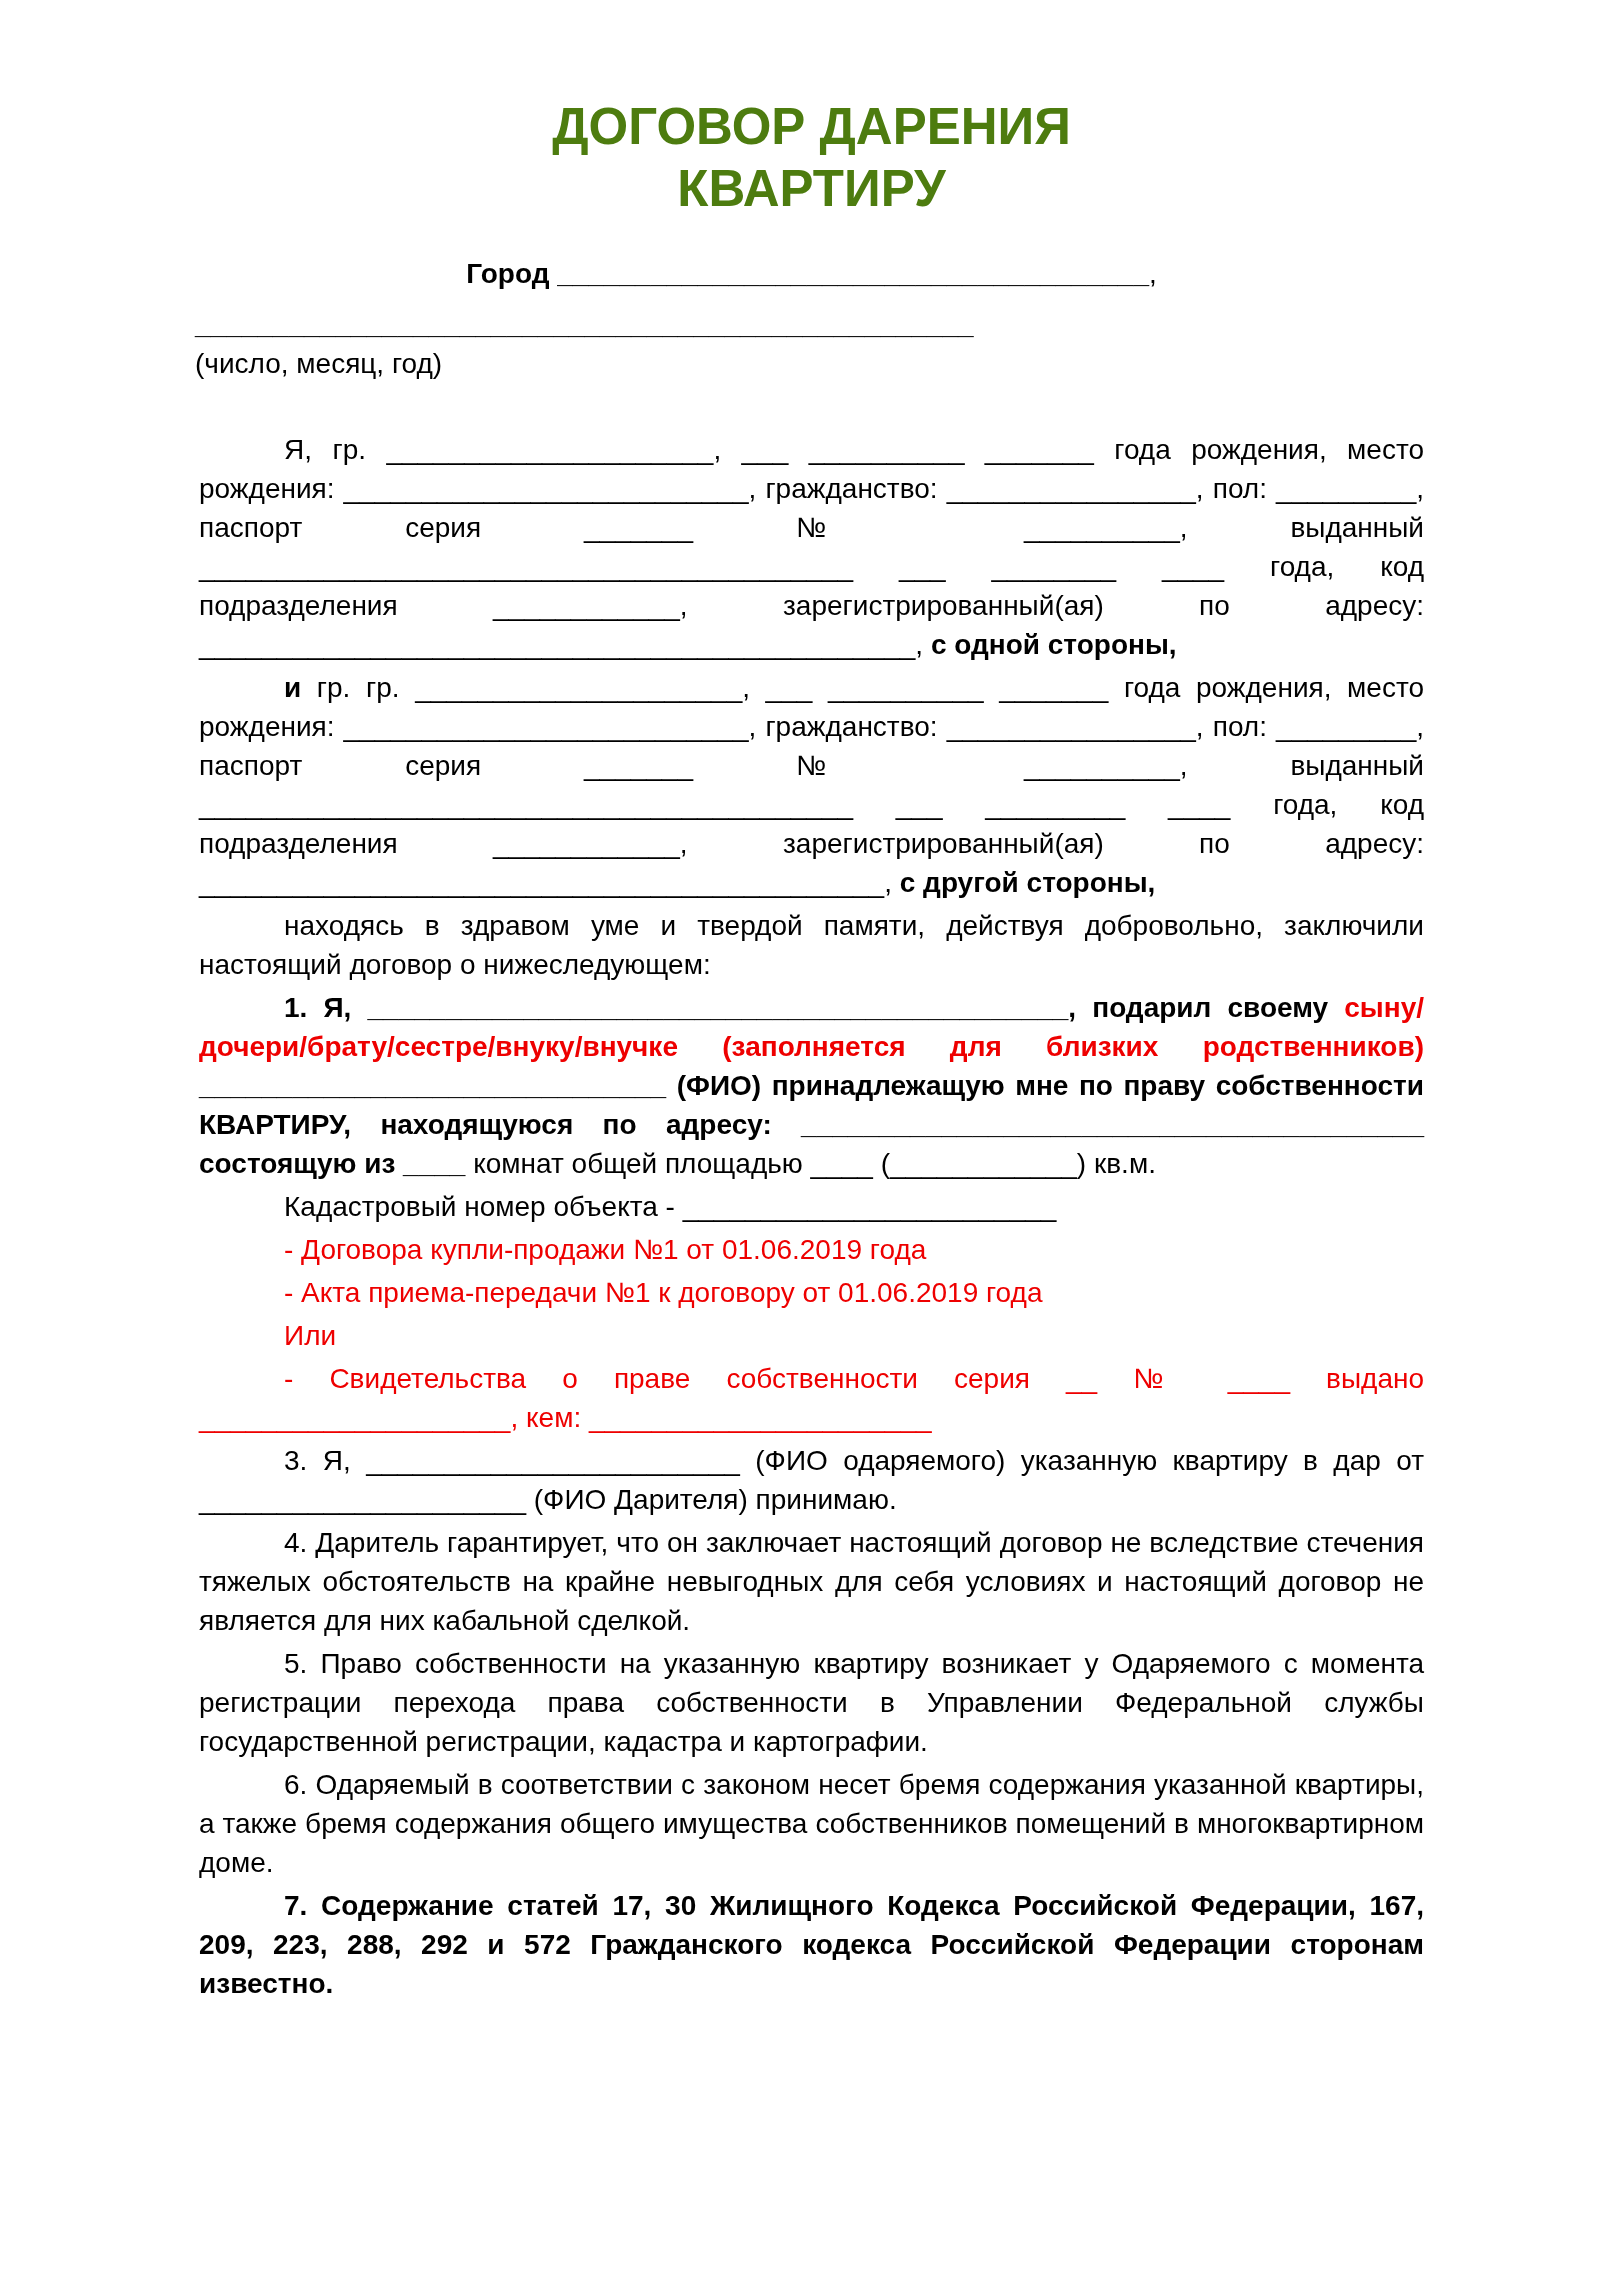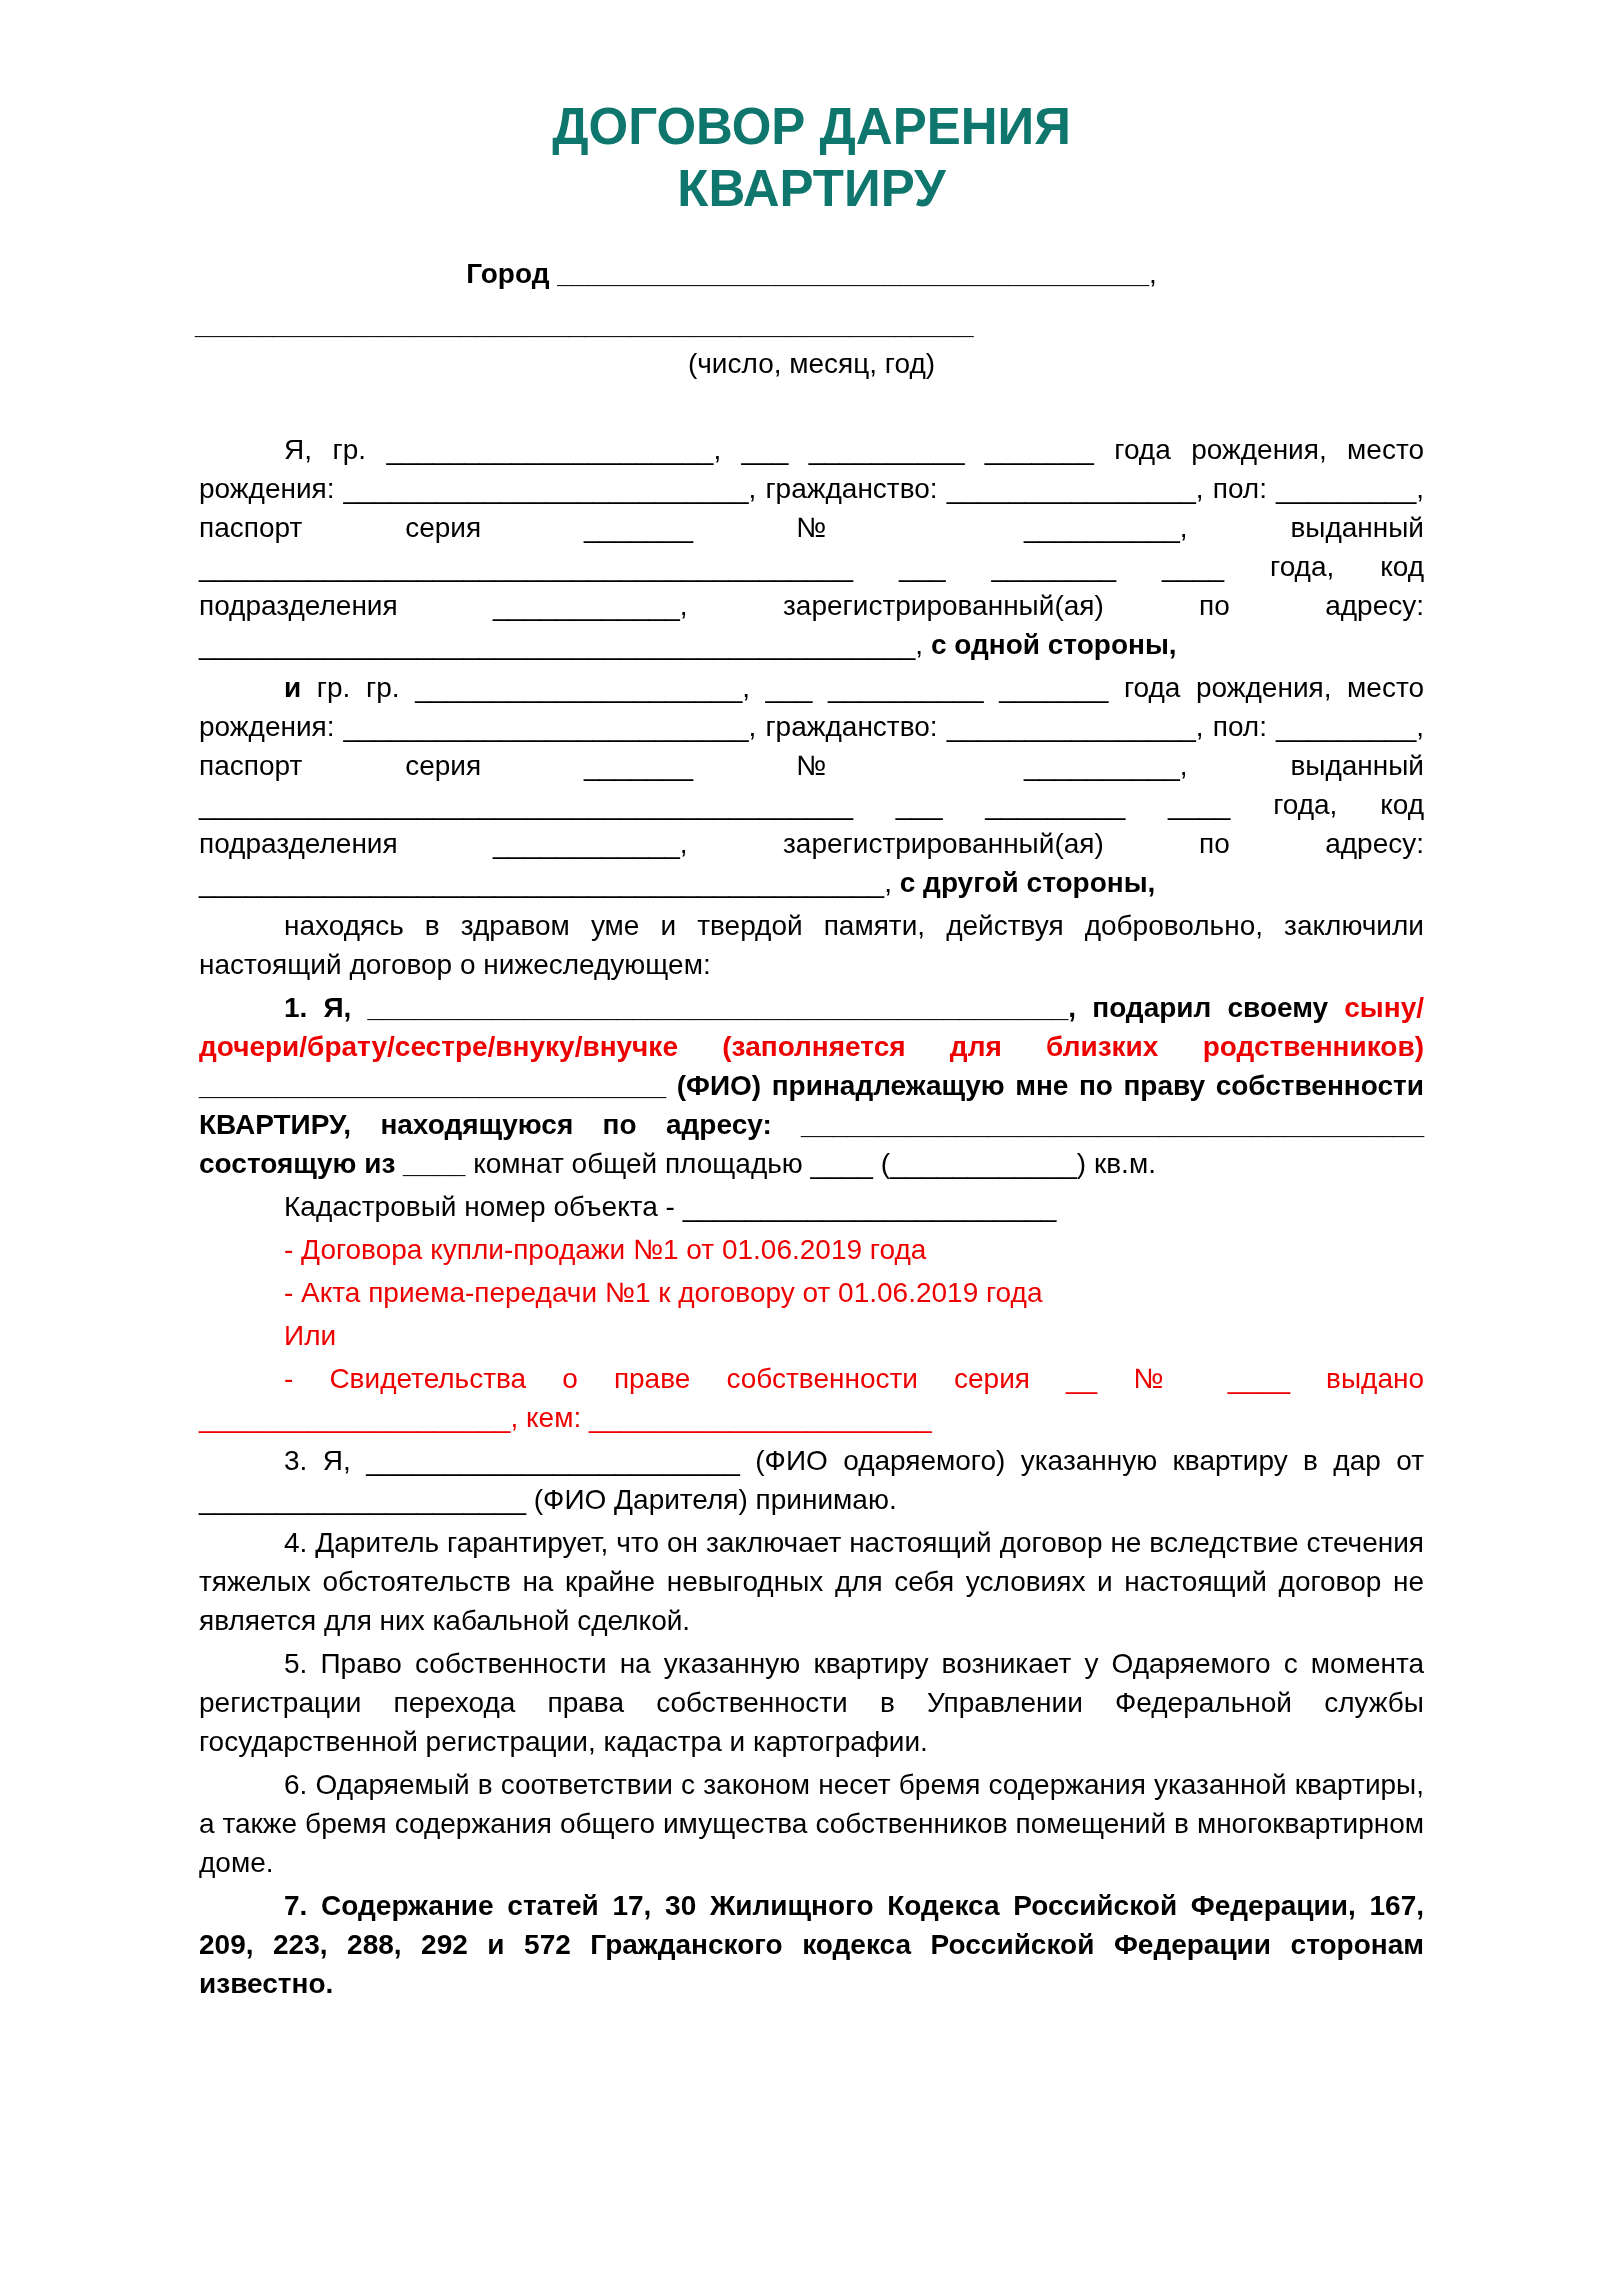--- a/index.html
+++ b/index.html
@@ -17,37 +17,37 @@
     height: 2295px;
     padding: 96px 195px 0 195px;
     overflow: hidden;
     background: #ffffff;
   }
   .title {
     text-align: center;
     font-weight: bold;
     font-size: 51px;
     line-height: 62px;
-    color: #0f766e;
+    color: #4d7c0f;
   }
   .cityline {
     margin: 34px 0 12px 0;
     text-align: center;
     font-size: 28px;
     line-height: 39px;
   }
   .dateline {
     margin: 4.9px 0 0 0;
     text-align: left;
     font-size: 28px;
     line-height: 39px;
   }
   .caption {
     margin: 0;
-    text-align: center;
+    text-align: left;
     font-size: 28px;
     line-height: 39px;
   }
   .bodytext {
     margin-top: 47px;
     font-size: 28px;
     line-height: 39px;
   }
   .para {
     margin: 4px;

